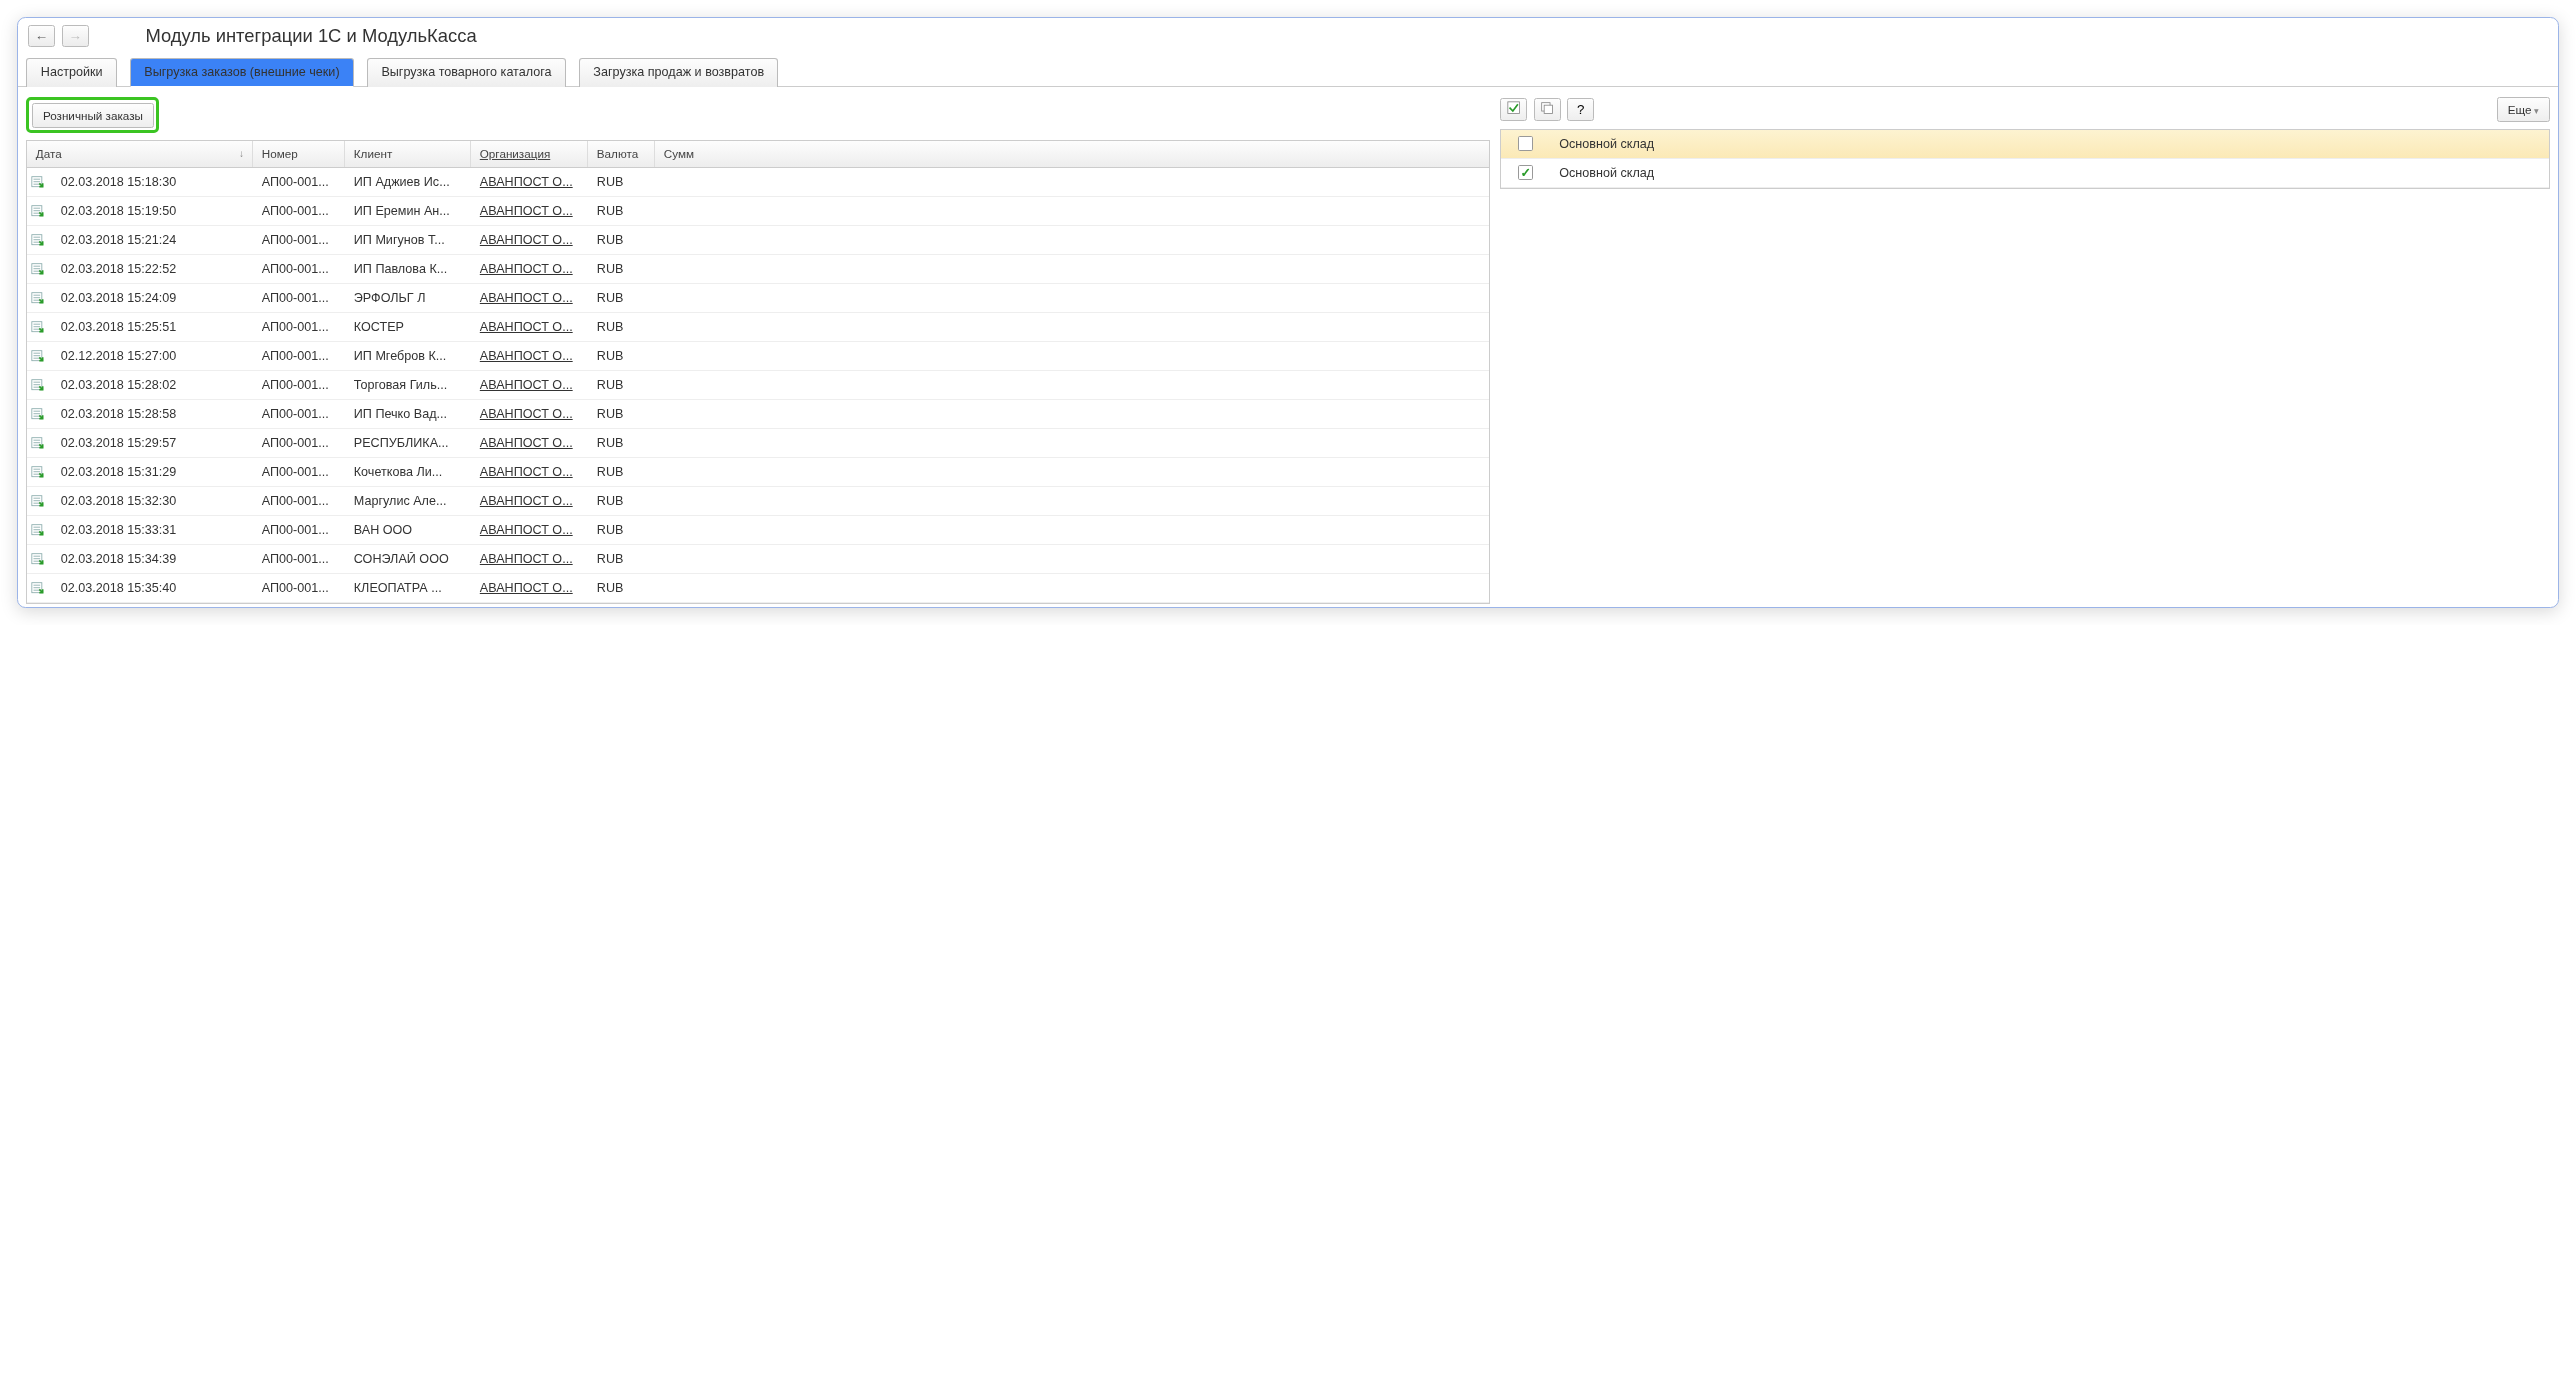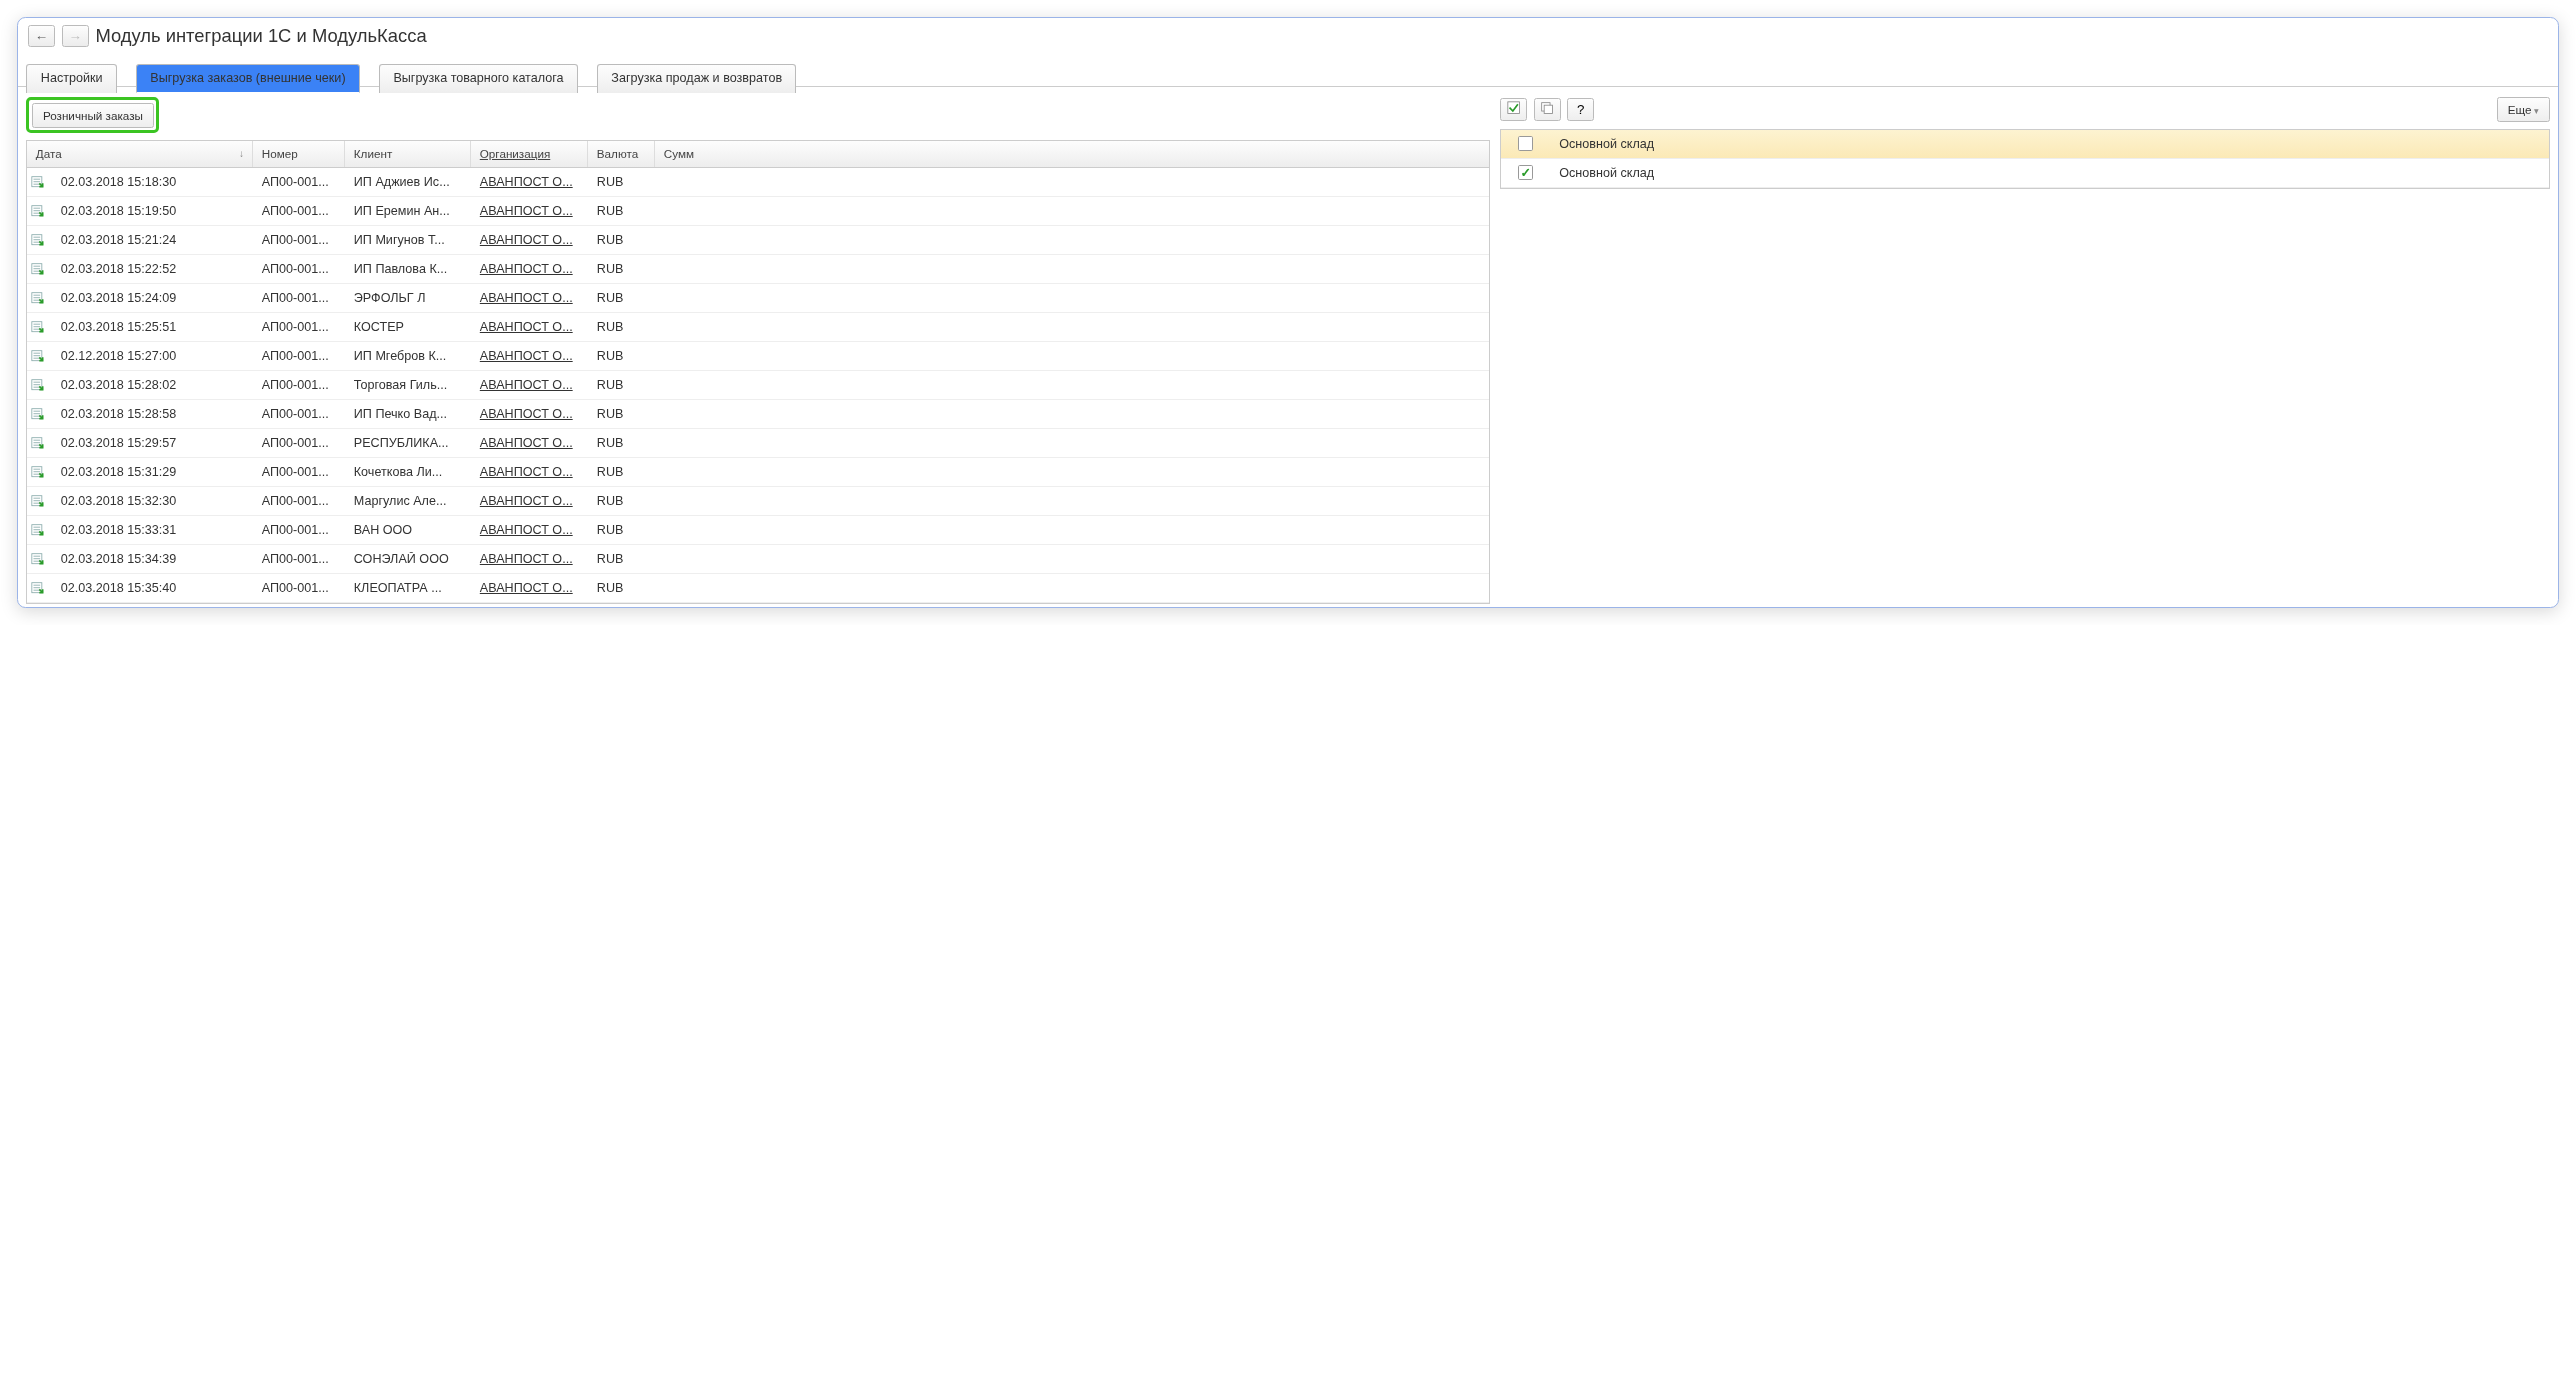--- a/index.html
+++ b/index.html
@@ -32,39 +32,40 @@
       cursor: pointer;
       display: inline-flex;
       align-items: center;
       justify-content: center;
       font-weight: bold;
       color: #555;
     }
     .nav-btn.disabled { color: #bbb; cursor: default; }
     .window-title {
       font-size: 18.4px;
+      margin-left: 50px;
       color: #333;
       text-align: center;
     }
     .tabs {
       display: flex;
       border-bottom: 0.8px solid #ccc;
       padding: 0 8.4px;
       margin-top: 3.3px;
     }
     .tab {
       padding: 6.7px 13.4px;
       border: 0.8px solid #bbb;
       border-bottom: none;
       background: linear-gradient(#fdfdfd, #eee);
       cursor: pointer;
       border-radius: 3.3px 3.3px 0 0;
-      margin-right: 19px;
+      margin-right: 13px;
       position: relative;
-      top: 7px;
+      top: 1px;
       color: #333;
     }
     .tab.active {
       background: #3b82f6;
       border-bottom: 0.8px solid #fff;
       z-index: 1;
     }
     .content {
       display: flex;
       gap: 10px;

